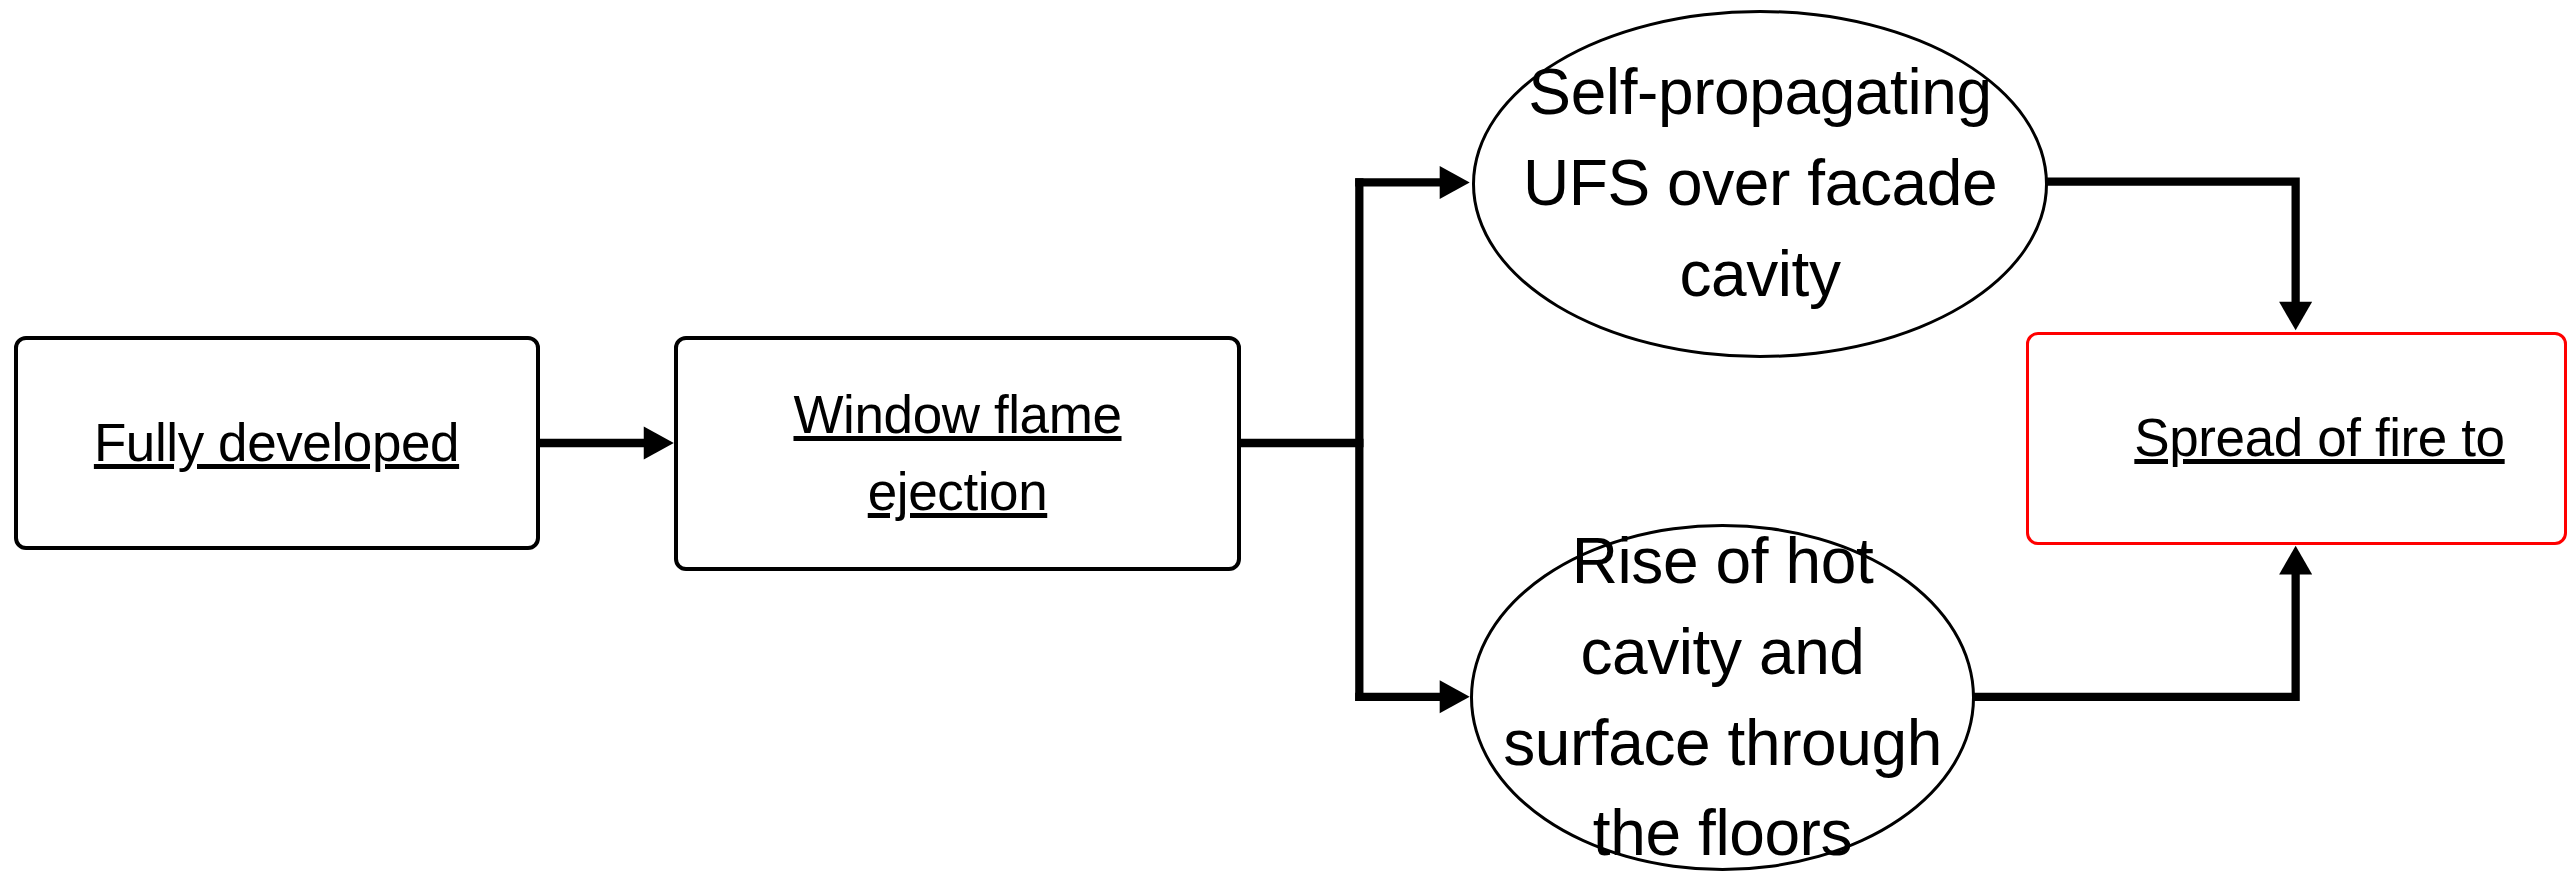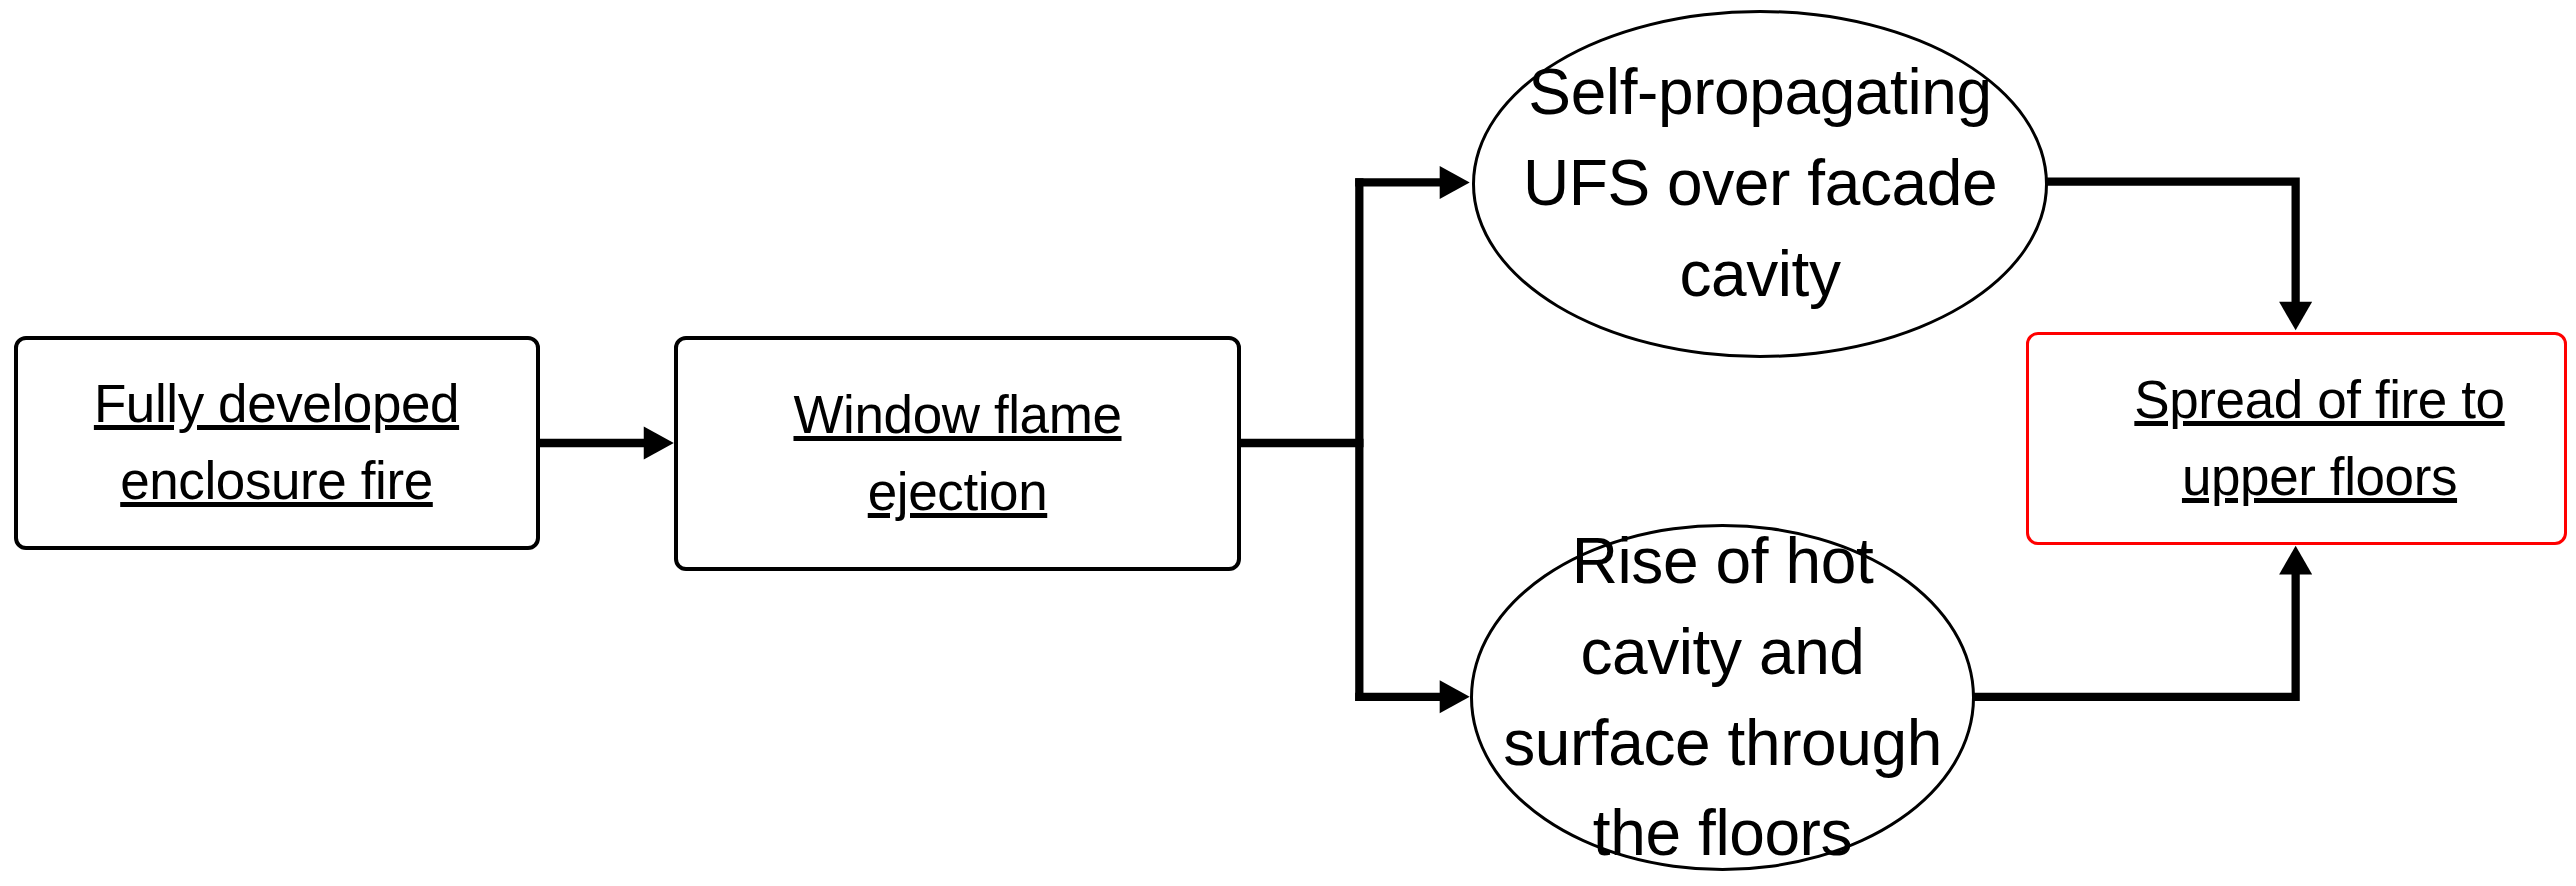--- a/index.html
+++ b/index.html
@@ -100,21 +100,20 @@
       <polygon points="3035,402 3079,402 3057,440"></polygon>
     </g>
     <g>
       <polyline points="2630,928 3057,928 3057,763"></polyline>
       <polygon points="3035,765 3079,765 3057,727"></polygon>
     </g>
   </svg>
 
   <div class="node rect-node" id="node-enclosure-fire">
     <span>Fully developed</span>
-    <span>enclosure fire</span>
   </div>
 
   <div class="node rect-node" id="node-window-flame">
     <span>Window flame</span>
     <span>ejection</span>
   </div>
 
   <div class="node ellipse-node" id="node-ufs-facade">
     <span>Self-propagating</span>
     <span>UFS over facade</span>
@@ -123,17 +122,16 @@
 
   <div class="node ellipse-node" id="node-cavity-rise">
     <span>Rise of hot</span>
     <span>cavity and</span>
     <span>surface through</span>
     <span>the floors</span>
   </div>
 
   <div class="node rect-node highlight" id="node-fire-spread">
     <span>Spread of fire to</span>
-    <span>upper floors</span>
   </div>
 
 </div>
 
 
 </body></html>

